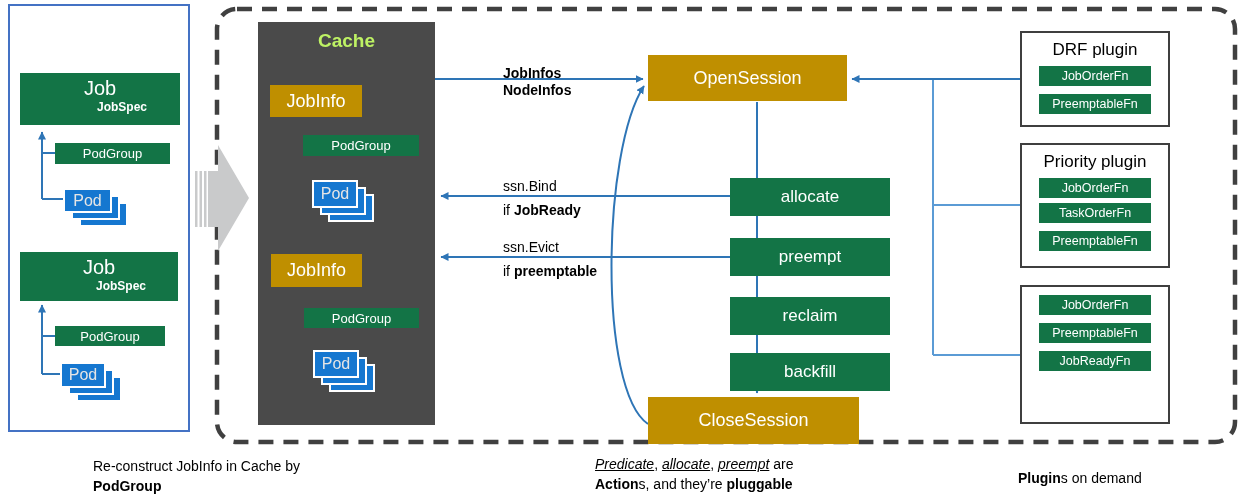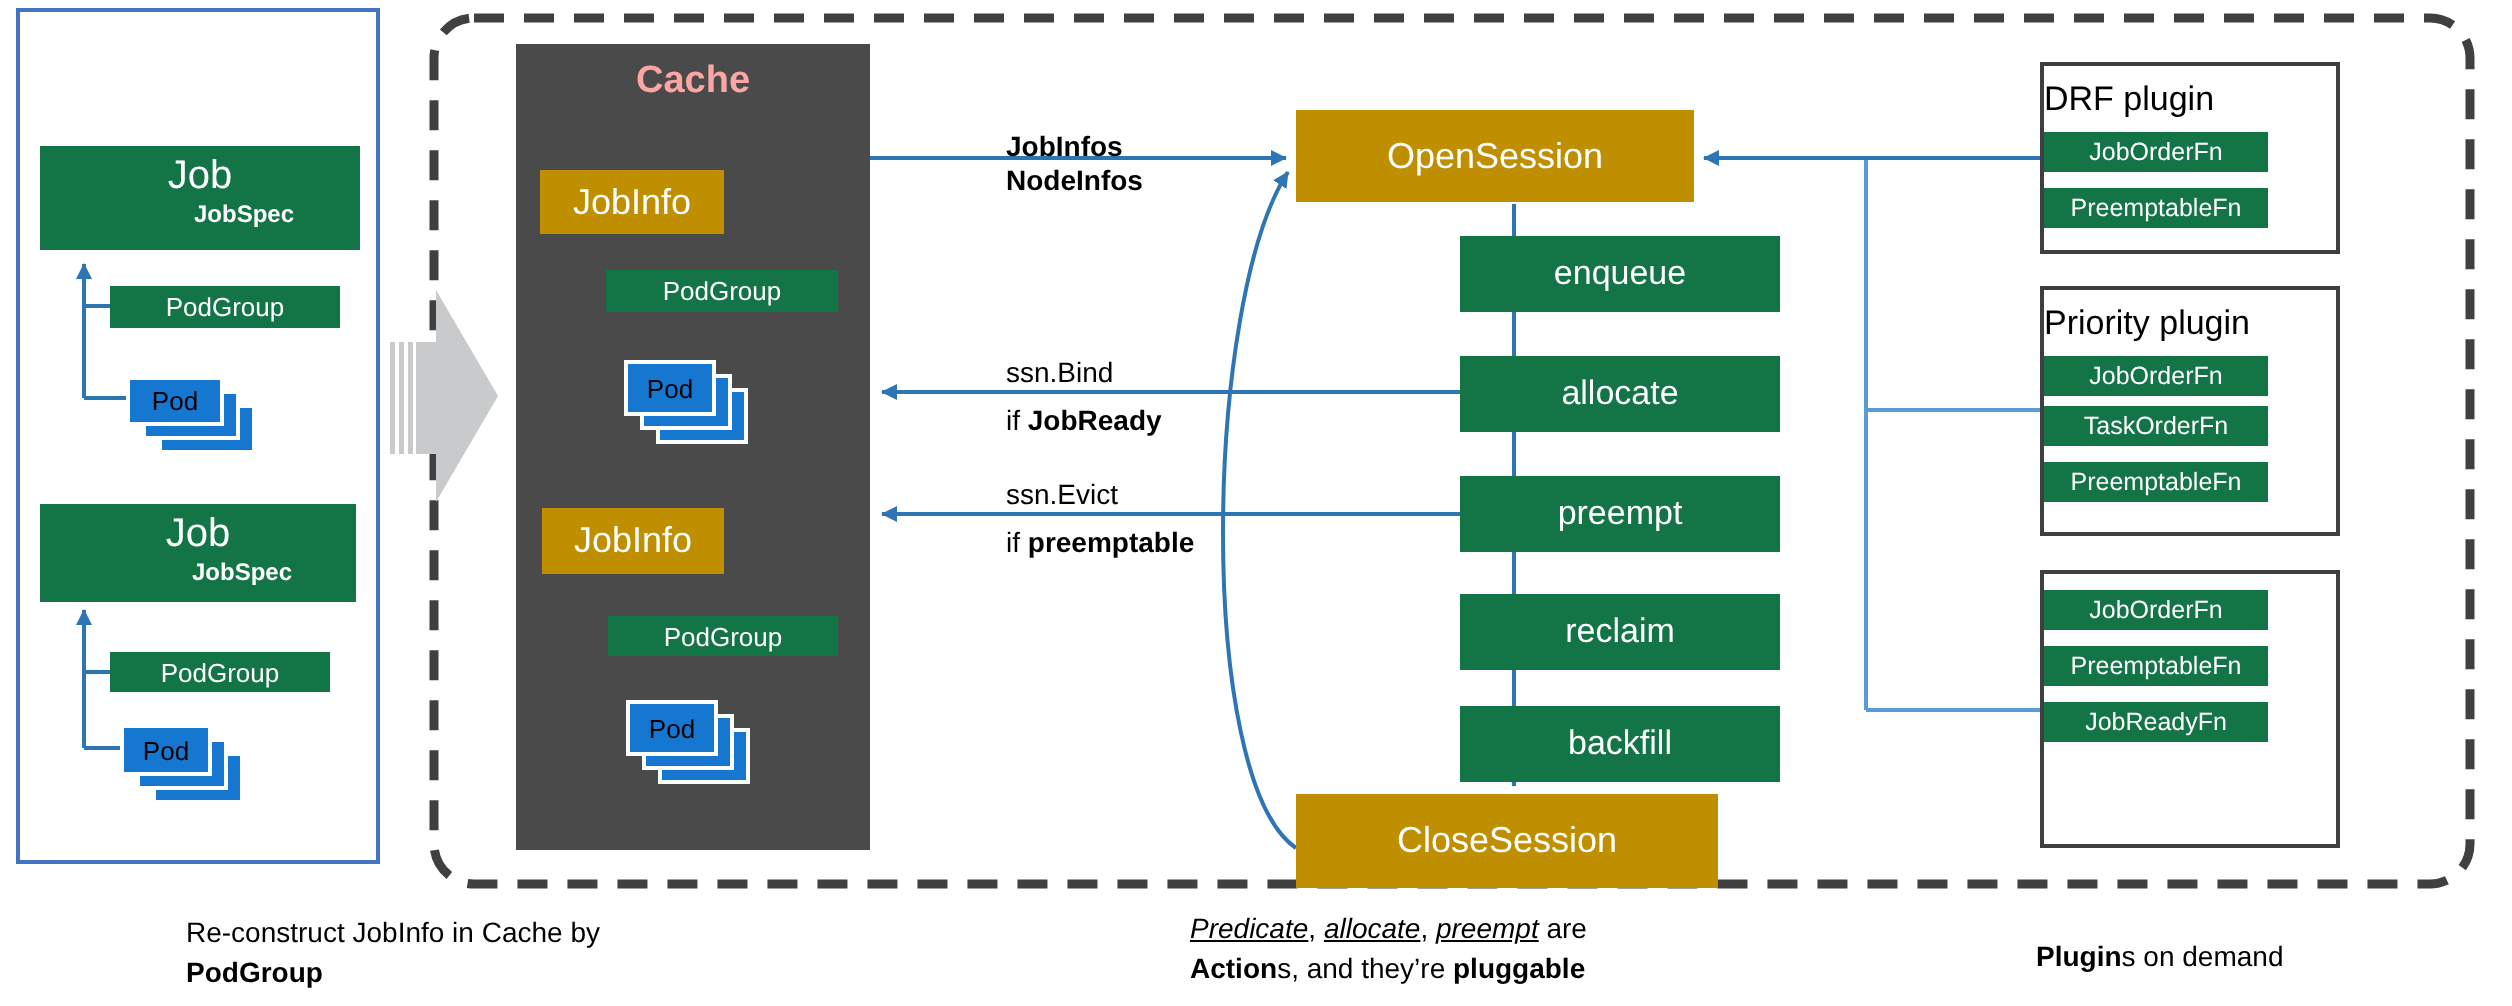--- a/index.html
+++ b/index.html
@@ -6,31 +6,31 @@
   #stage{position:relative;width:1256px;height:503px;background:#fff;overflow:hidden;
          font-family:"Liberation Sans", sans-serif;color:#000;}
   #connectors{position:absolute;left:0;top:0;z-index:1;}
   .abs{position:absolute;box-sizing:border-box;}
   .layer2{z-index:2;}
   .layer3{z-index:3;}
   .green-box{background:#137446;color:#fff;display:flex;align-items:center;justify-content:center;}
   .gold-box{background:#BF8F00;color:#fff;display:flex;align-items:center;justify-content:center;}
   .left-outer{border:2px solid #4472C4;background:transparent;}
   .cache-box{background:#4A4A4A;}
-  .cache-title{color:#fca5a5;font-weight:bold;font-size:19px;text-align:center;padding-top:8px;}
+  .cache-title{color:#bef264;font-weight:bold;font-size:19px;text-align:center;padding-top:8px;}
   .job-box{background:#137446;color:#fff;text-align:center;}
   .job-title{font-size:20px;line-height:24px;padding-top:3px;}
   .job-spec{font-size:12px;font-weight:bold;padding-left:44px;}
   .small-green{font-size:13px;}
   .jobinfo{font-size:18px;}
   .session{font-size:18px;}
   .action{font-size:17px;}
   .pod-stack .pl{position:absolute;background:#1577D0;border:2px solid #fff;}
-  .pod-text{display:flex;align-items:center;justify-content:center;color:#000000;font-size:13px;}
-  .plugin-box{background:#fff;border:2px solid #3F3F3F;display:flex;flex-direction:column;align-items:flex-start;}
+  .pod-text{display:flex;align-items:center;justify-content:center;color:#e5e5e5;font-size:16px;}
+  .plugin-box{background:#fff;border:2px solid #3F3F3F;display:flex;flex-direction:column;align-items:center;}
   .plugin-title{font-size:17px;padding:7px 0 6px 0;}
   .fn-box{width:112px;height:20px;margin-top:8px;background:#137446;color:#fff;
           display:flex;align-items:center;justify-content:center;font-size:12.5px;}
   .edge-label{font-size:14px;white-space:nowrap;line-height:17px;}
   .bold{font-weight:bold;}
   .caption{font-size:14px;line-height:20px;white-space:nowrap;}
   .iu{font-style:italic;text-decoration:underline;}
 </style>
 </head>
 <body>
@@ -127,21 +127,20 @@
   </div>
   <div class="abs layer3 gold-box jobinfo" style="left:271px;top:254px;width:91px;height:33px;">JobInfo</div>
   <div class="abs layer3 green-box small-green" style="left:304px;top:308px;width:115px;height:20px;">PodGroup</div>
   <div class="abs layer3 pod-stack" style="left:313px;top:350px;width:42px;height:24px;">
     <div class="pl" style="left:16px;top:14px;width:42px;height:24px;"></div>
     <div class="pl" style="left:8px;top:7px;width:42px;height:24px;"></div>
     <div class="pl pod-text" style="left:0;top:0;width:42px;height:24px;">Pod</div>
   </div>
 
   <div class="abs layer2 gold-box session" style="left:648px;top:55px;width:199px;height:46px;">OpenSession</div>
-  <div class="abs layer2 green-box action" style="left:730px;top:118px;width:160px;height:38px;">enqueue</div>
   <div class="abs layer2 green-box action" style="left:730px;top:178px;width:160px;height:38px;">allocate</div>
   <div class="abs layer2 green-box action" style="left:730px;top:238px;width:160px;height:38px;">preempt</div>
   <div class="abs layer2 green-box action" style="left:730px;top:297px;width:160px;height:38px;">reclaim</div>
   <div class="abs layer2 green-box action" style="left:730px;top:353px;width:160px;height:38px;">backfill</div>
   <div class="abs layer2 gold-box session" style="left:648px;top:397px;width:211px;height:47px;">CloseSession</div>
 
   <div class="abs layer3 edge-label bold" style="left:503px;top:65px;">JobInfos</div>
   <div class="abs layer3 edge-label bold" style="left:503px;top:82px;">NodeInfos</div>
 
   <div class="abs layer3 edge-label" style="left:503px;top:178px;">ssn.Bind</div>

